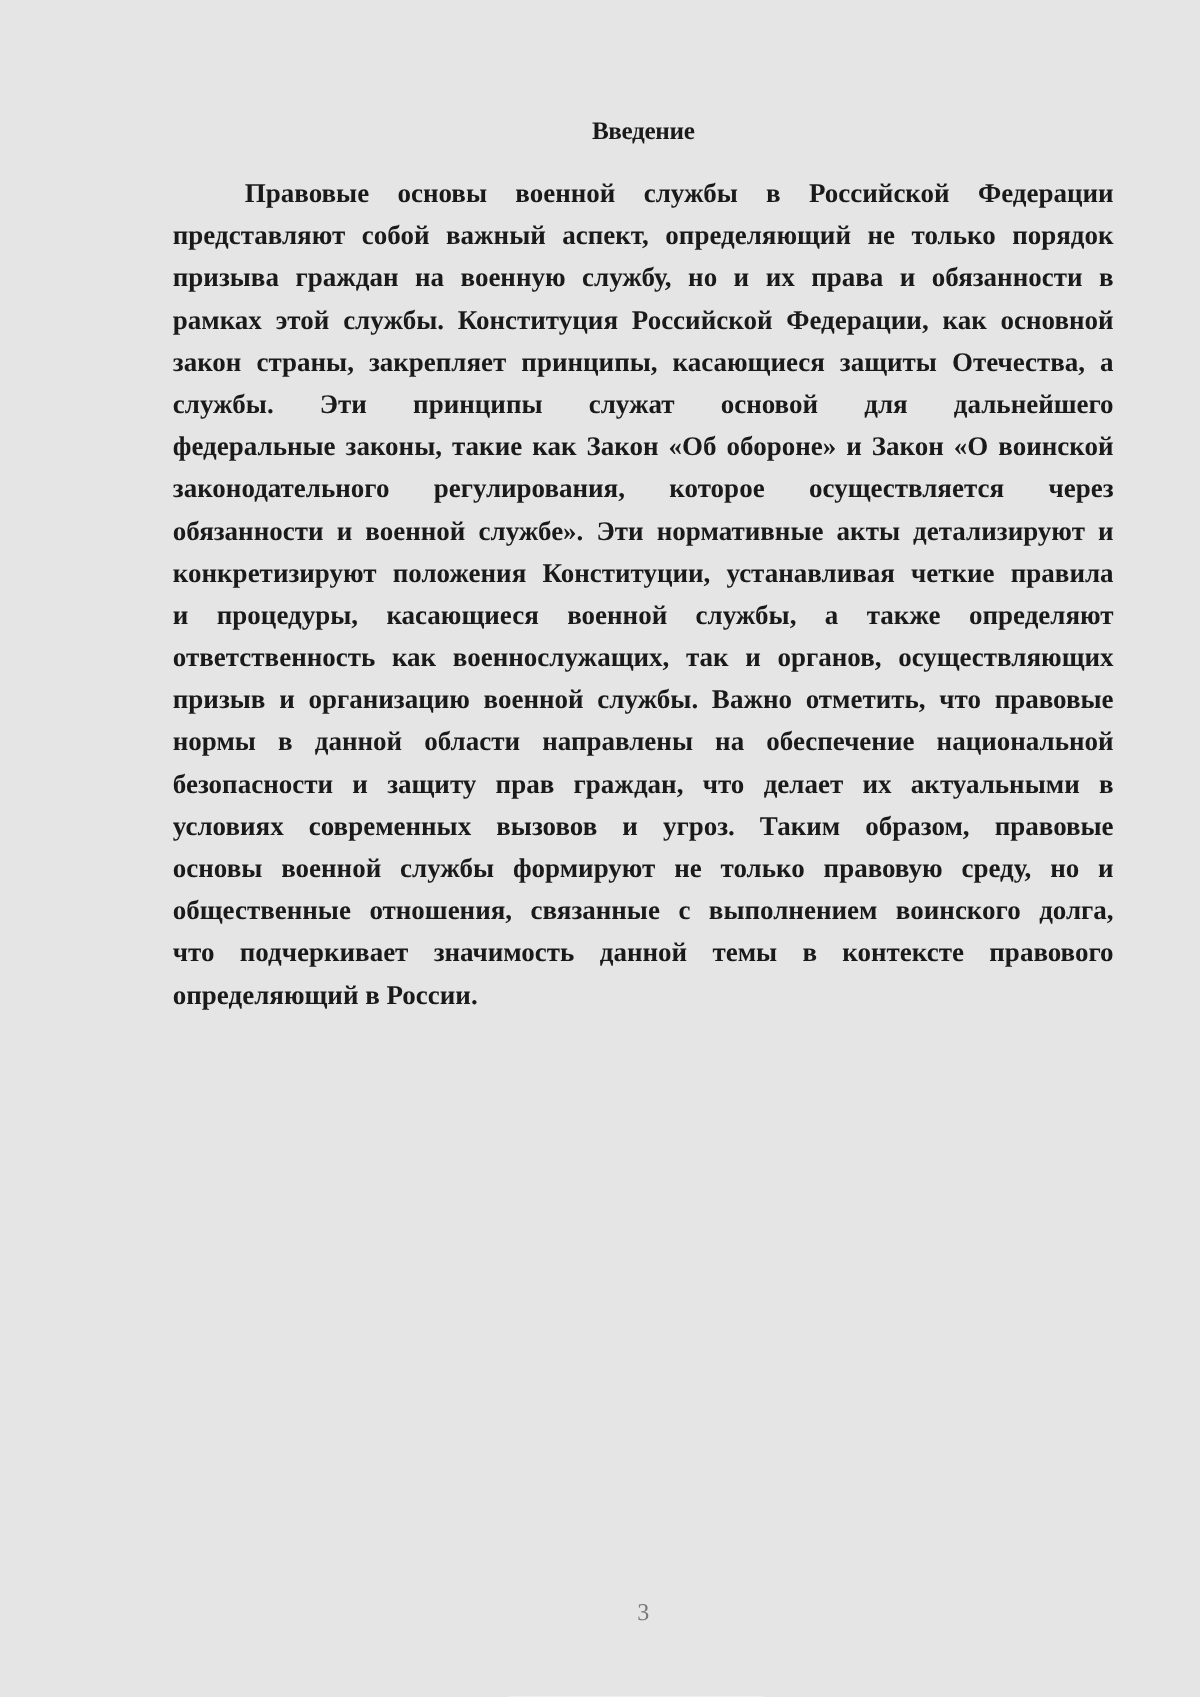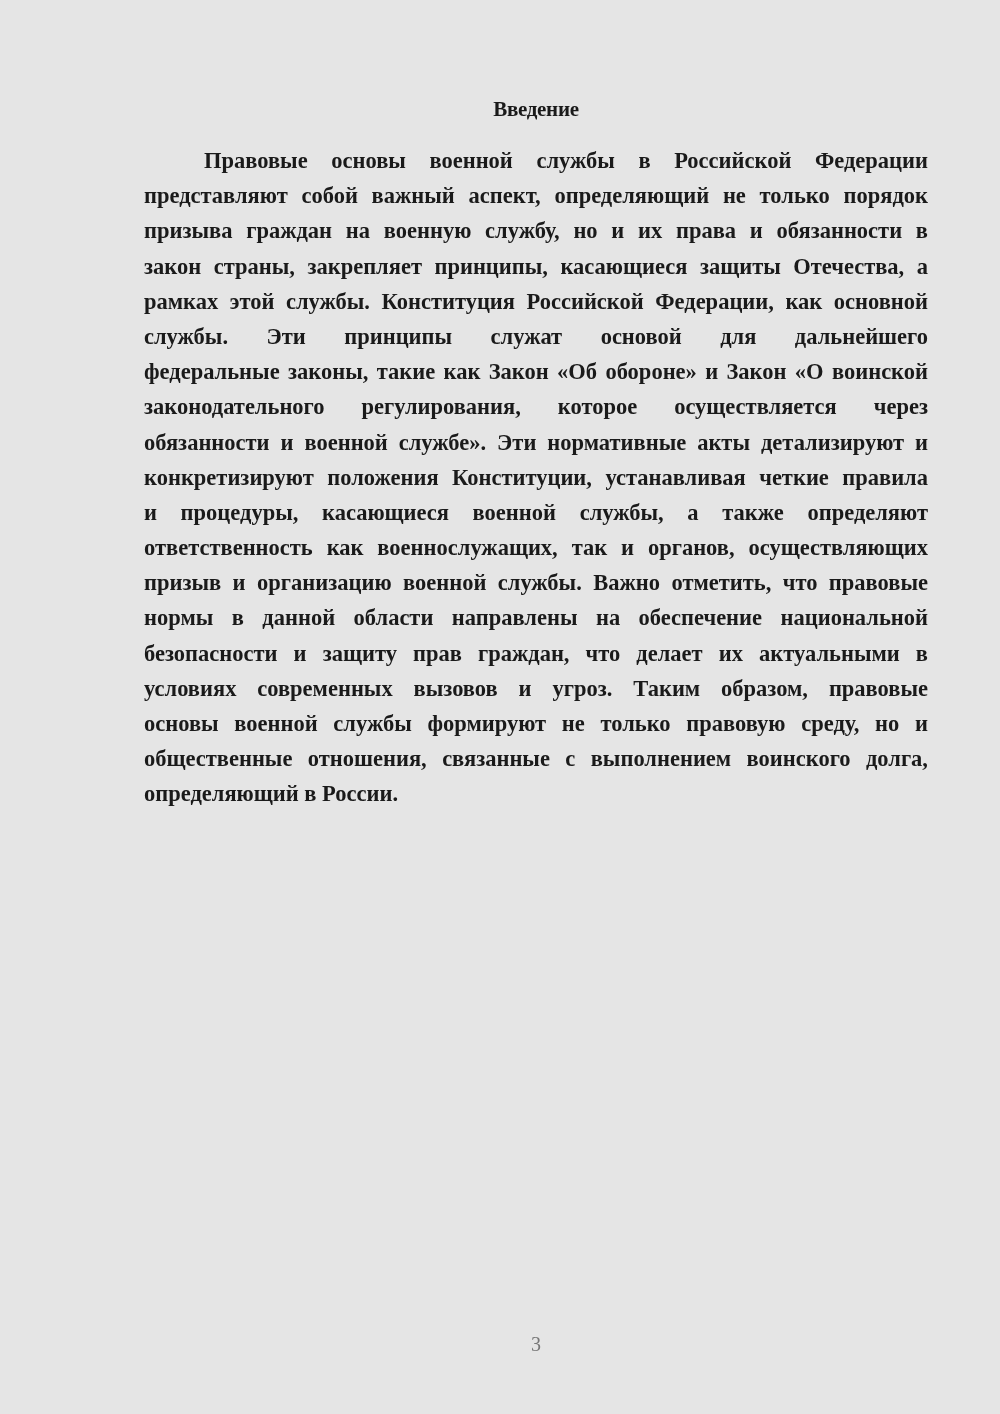--- a/index.html
+++ b/index.html
@@ -31,31 +31,32 @@
 </style>
 </head>
 <body>
 
 <div class="page">
   <div class="title">Введение</div>
   <div class="body">
     <span class="line indent">Правовые основы военной службы в Российской Федерации</span>
     <span class="line">представляют собой важный аспект, определяющий не только порядок</span>
     <span class="line">призыва граждан на военную службу, но и их права и обязанности в</span>
+    <span class="line">рамках этой службы. Конституция Российской Федерации, как основной</span>
     <span class="line">закон страны, закрепляет принципы, касающиеся защиты Отечества, а</span>
-    <span class="line">рамках этой службы. Конституция Российской Федерации, как основной</span>
     <span class="line">службы. Эти принципы служат основой для дальнейшего</span>
     <span class="line">федеральные законы, такие как Закон «Об обороне» и Закон «О воинской</span>
     <span class="line">законодательного регулирования, которое осуществляется через</span>
     <span class="line">обязанности и военной службе». Эти нормативные акты детализируют и</span>
     <span class="line">конкретизируют положения Конституции, устанавливая четкие правила</span>
     <span class="line">и процедуры, касающиеся военной службы, а также определяют</span>
     <span class="line">ответственность как военнослужащих, так и органов, осуществляющих</span>
     <span class="line">призыв и организацию военной службы. Важно отметить, что правовые</span>
     <span class="line">нормы в данной области направлены на обеспечение национальной</span>
     <span class="line">безопасности и защиту прав граждан, что делает их актуальными в</span>
     <span class="line">условиях современных вызовов и угроз. Таким образом, правовые</span>
     <span class="line">основы военной службы формируют не только правовую среду, но и</span>
     <span class="line">общественные отношения, связанные с выполнением воинского долга,</span>
+    <span class="line">что подчеркивает значимость данной темы в контексте правового</span>
     <span class="line last">определяющий в России.</span>
   </div>
   <div class="pagenum">3</div>
 </div>
 
 </body></html>

